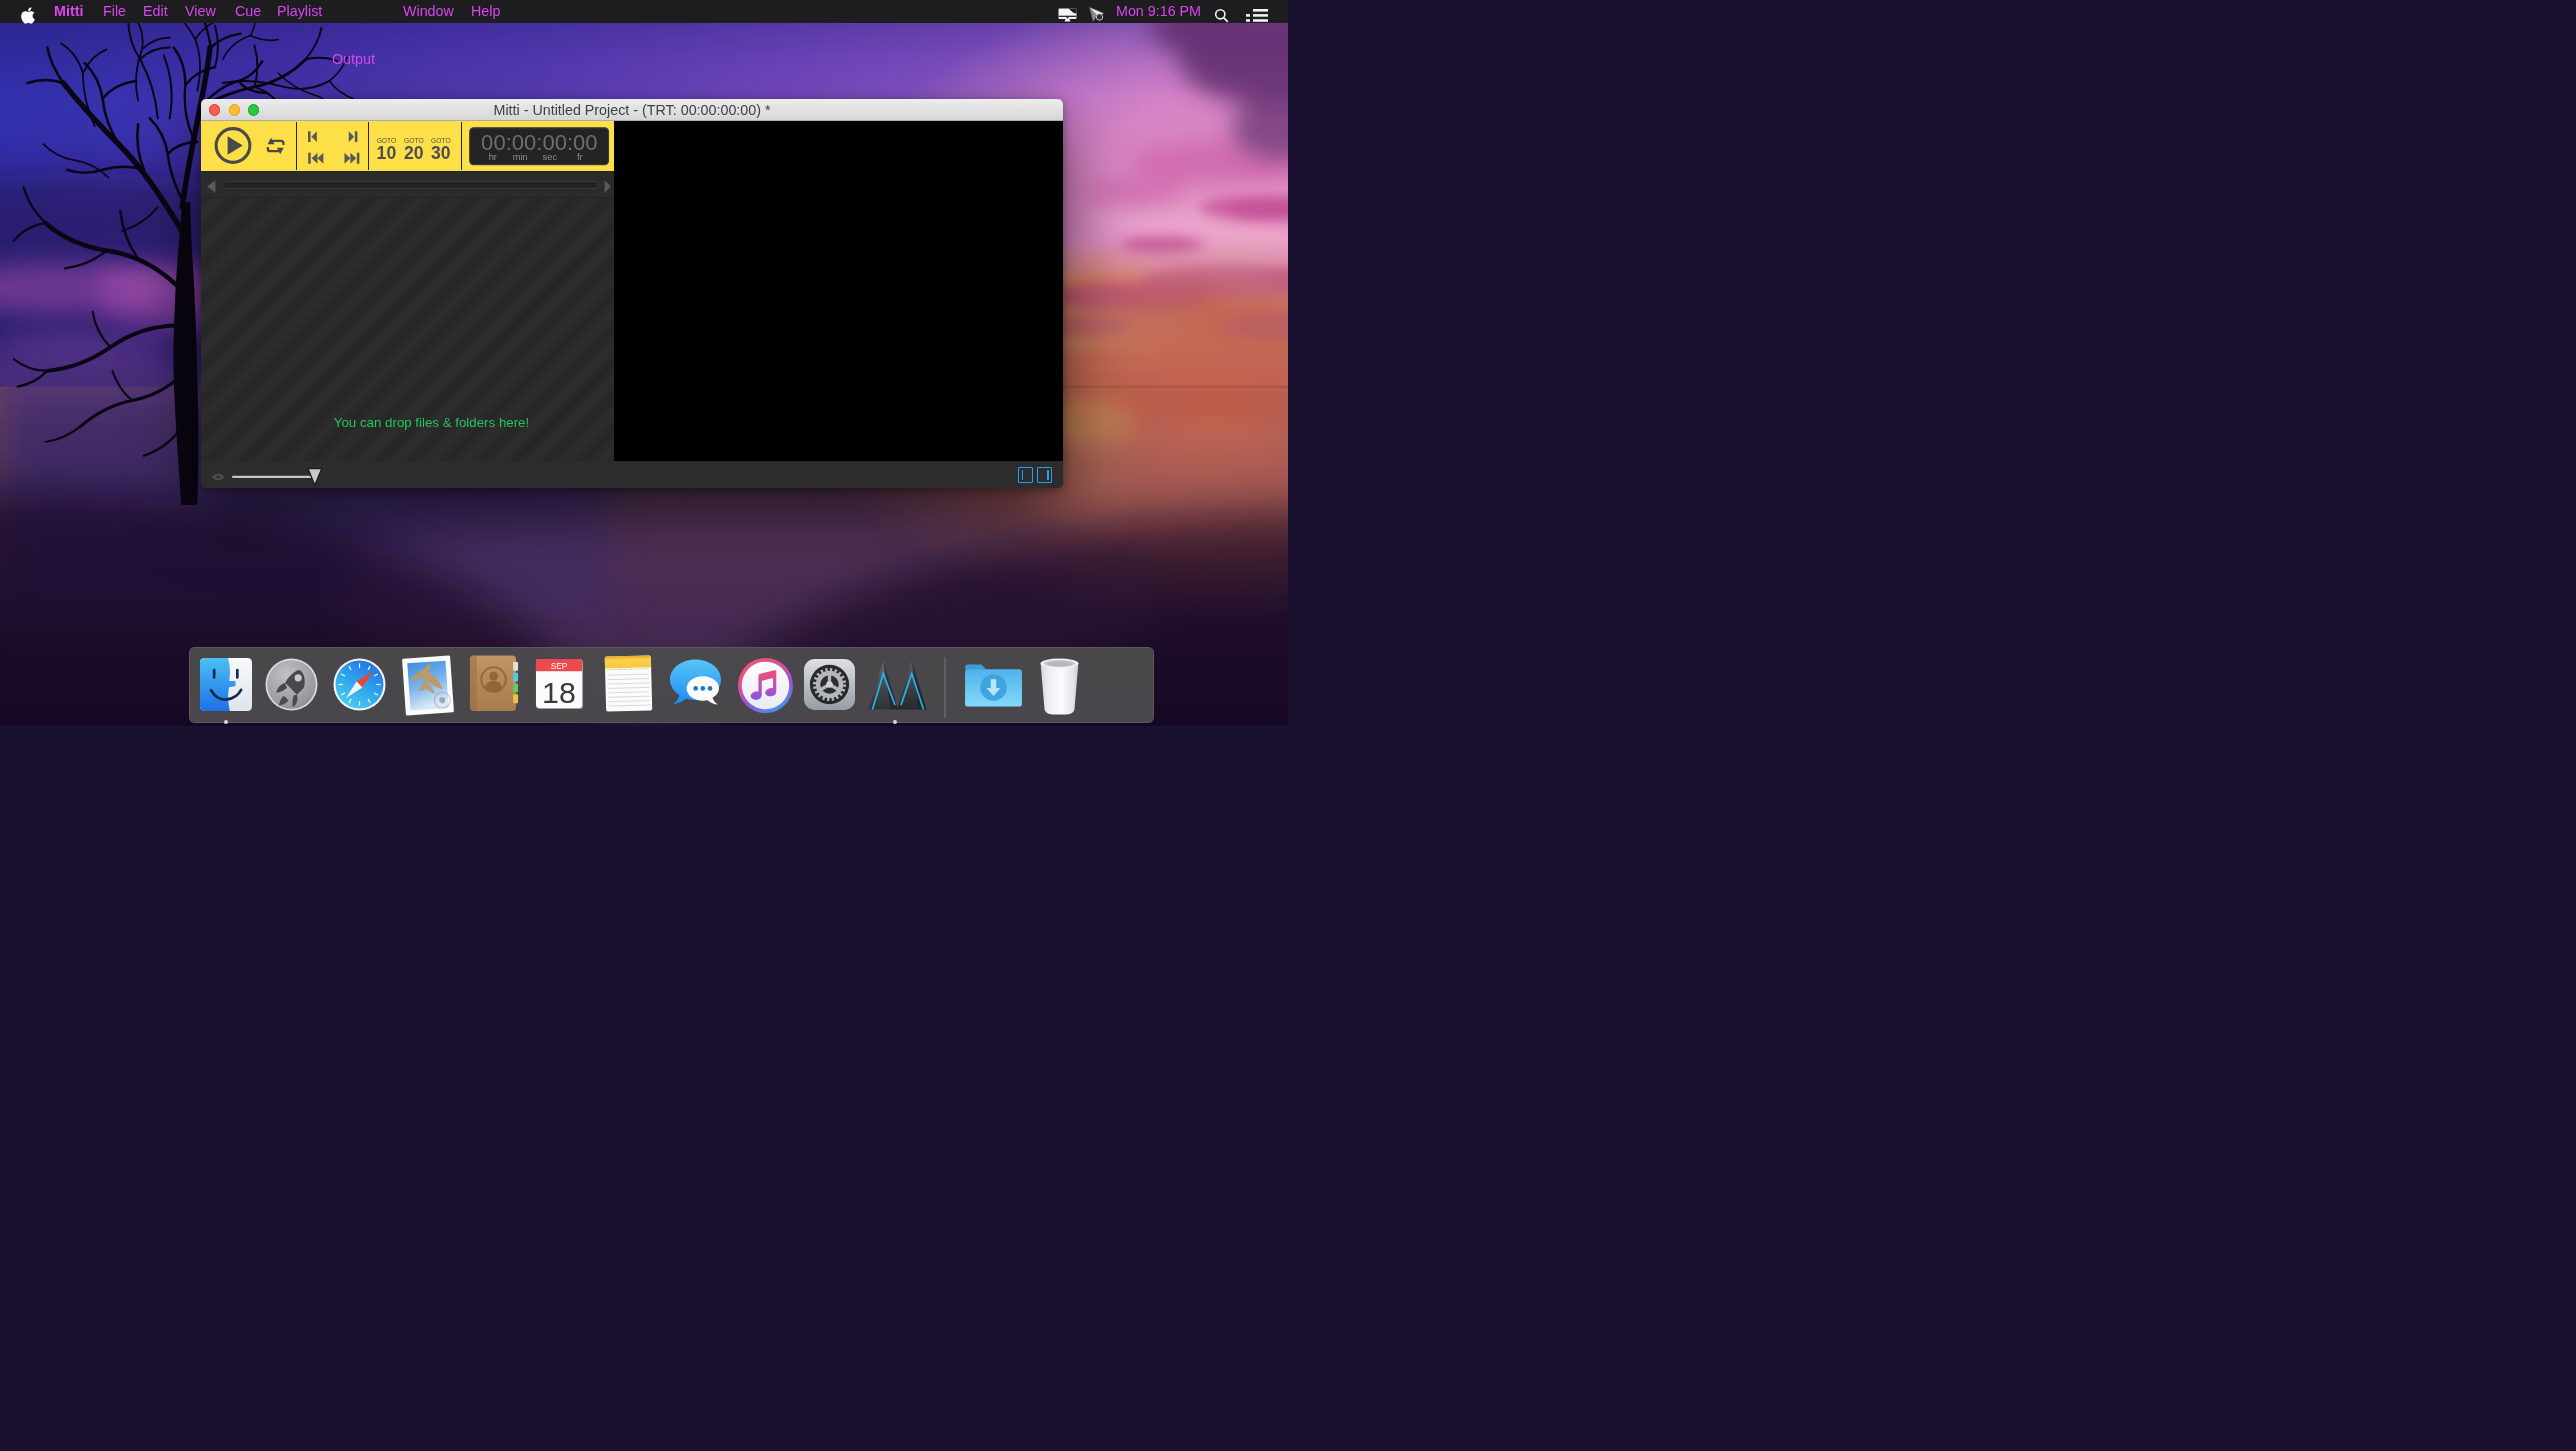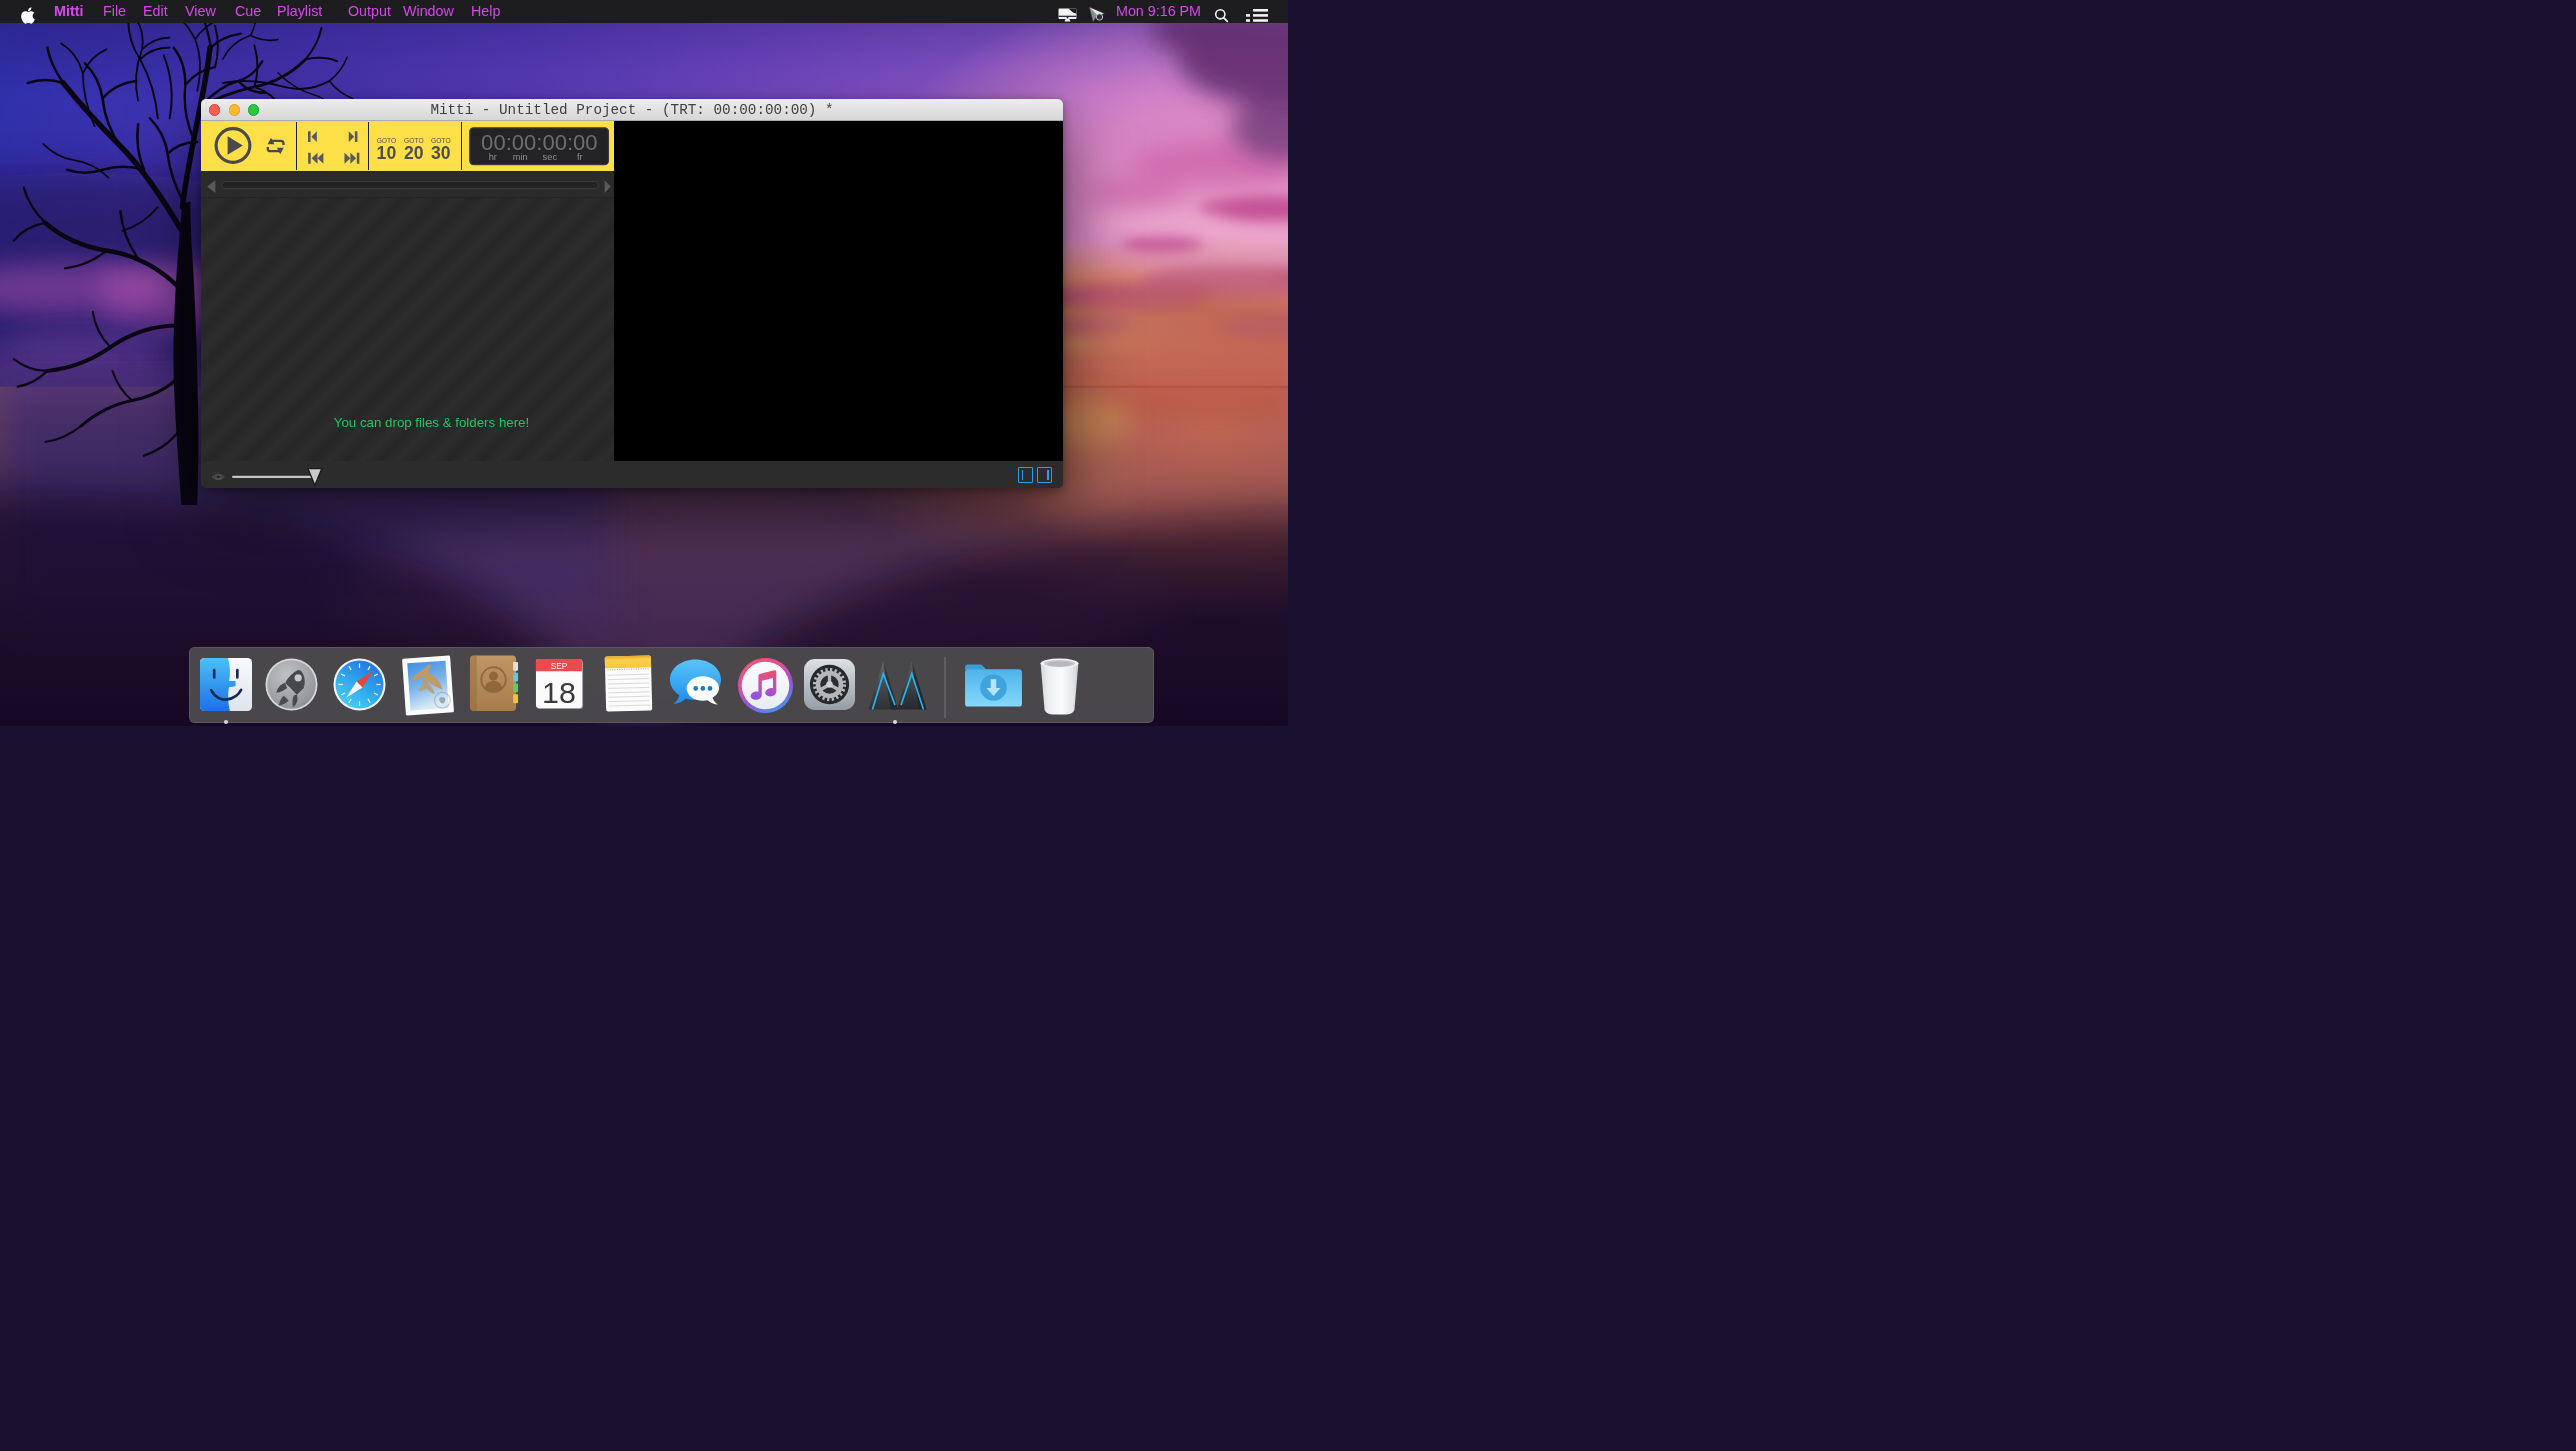--- a/index.html
+++ b/index.html
@@ -12,21 +12,21 @@
   #menubar .mi { position:absolute; top:0; height:23px; line-height:23px; white-space:nowrap; }
   #menubar .b { font-weight:bold; }
 
   
   #win { position:absolute; left:201px; top:99px; width:862px; height:389px; border-radius:5px; box-shadow:0 25px 69px rgba(0,0,0,0.6), 0 2px 10px rgba(0,0,0,0.35); background:#2c2c2c; }
   #titlebar { position:absolute; left:0; top:0; width:862px; height:22px; border-radius:5px 5px 0 0; background:linear-gradient(#ededed,#d6d6d6); border-bottom:1px solid #ababab; }
   .tl { position:absolute; top:5.4px; width:11.3px; height:11.3px; border-radius:50%; }
   #tl-r { left:8px; background:#fc5e57; border:0.5px solid #df3e36; }
   #tl-y { left:28px; background:#fdbc2e; border:0.5px solid #de9c1e; }
   #tl-g { left:47px; background:#28c840; border:0.5px solid #14a327; }
-  #title { position:absolute; left:0; right:0; top:0; height:22px; line-height:23px; text-align:center; font-size:14.3px; color:#404040;font-family:Liberation Mono, monospace; }
+  #title { position:absolute; left:0; right:0; top:0; height:22px; line-height:23px; text-align:center; font-size:14.3px; color:#404040; }
 
   #toolbar { position:absolute; left:0; top:22px; width:413px; height:50px; background:#fde047; }
   .tdiv { position:absolute; top:1px; bottom:1px; width:1px; background:#222; }
   #video { position:absolute; left:413px; top:22px; width:449px; height:340px; background:#000; }
 
   #scrollrow { position:absolute; left:0; top:72px; width:413px; height:27px; background:#2b2b2c; border-top:1px solid #242425; border-bottom:1px solid #242425; }
   #scrollthumb { position:absolute; left:20px; top:9.4px; width:378px; height:7.4px; border-radius:4px; background:#232324; border:1px solid #3a3a3b; }
 
   #stripes { position:absolute; left:0; top:99px; width:413px; height:263px;
      background:repeating-linear-gradient(135deg, #262627 0px, #2d2d2e 12px, #262627 24px); }
@@ -193,21 +193,21 @@
   <div id="menubar">
     <svg class="mi" style="left:21px;top:3.5px;" width="14" height="17" viewBox="0 0 384 512">
       <path fill="#fdfdfd" d="M318.7 268.7c-.2-36.7 16.4-64.4 50-84.8-18.8-26.9-47.2-41.7-84.7-44.6-35.5-2.7-74.3 20.7-88.5 20.7-15 0-49.4-19.7-76.4-19.7C63.3 141.2 4 184.8 4 273.5q0 39.3 14.4 81.2c12.8 36.7 59 126.7 107.2 125.2 25.2-.6 43-17.9 75.8-17.9 31.8 0 48.3 17.9 76.4 17.9 48.6-.7 90.4-82.5 102.6-119.3-65.2-30.7-61.7-90-61.7-91.9zm-56.6-164.2c27.3-32.4 24.8-61.9 24-72.5-24.1 1.4-52 16.4-67.9 34.9-17.5 19.8-27.8 44.3-25.6 71.9 26.1 2 49.9-11.4 69.5-34.3z"></path>
     </svg>
     <span class="mi b" style="left:54px;">Mitti</span>
     <span class="mi" style="left:103px;">File</span>
     <span class="mi" style="left:143px;">Edit</span>
     <span class="mi" style="left:185px;">View</span>
     <span class="mi" style="left:235px;">Cue</span>
     <span class="mi" style="left:277px;">Playlist</span>
-    <span class="mi" style="left:348px;">Output</span>
+    <span class="mi" style="left:332px;margin-top:48px;">Output</span>
     <span class="mi" style="left:403px;">Window</span>
     <span class="mi" style="left:471px;">Help</span>
     <svg class="mi" style="left:1058px;top:4px;" width="19" height="15" viewBox="0 0 19 15">
       <path fill="#f4f4f4" d="M1.5,0.5 h16 a1,1 0 0 1 1,1 v8.6 a1,1 0 0 1 -1,1 h-16 a1,1 0 0 1 -1,-1 v-8.6 a1,1 0 0 1 1,-1 Z"></path>
       <path fill="#1d1d1f" d="M10.5,0.5 l4.5,4 l3.5,1.2 v-4.2 a1,1 0 0 0 -1,-1 Z"></path>
       <rect x="0.5" y="7.7" width="18" height="1.2" fill="#1d1d1f"></rect>
       <circle cx="9.5" cy="9.6" r="1" fill="#1d1d1f"></circle>
       <path fill="#f4f4f4" d="M6.5,13.6 l1.2-2.5 h3.6 l1.2,2.5 Z"></path>
     </svg>
     <svg class="mi" style="left:1087px;top:3px;" width="21" height="17" viewBox="0 0 21 17">

